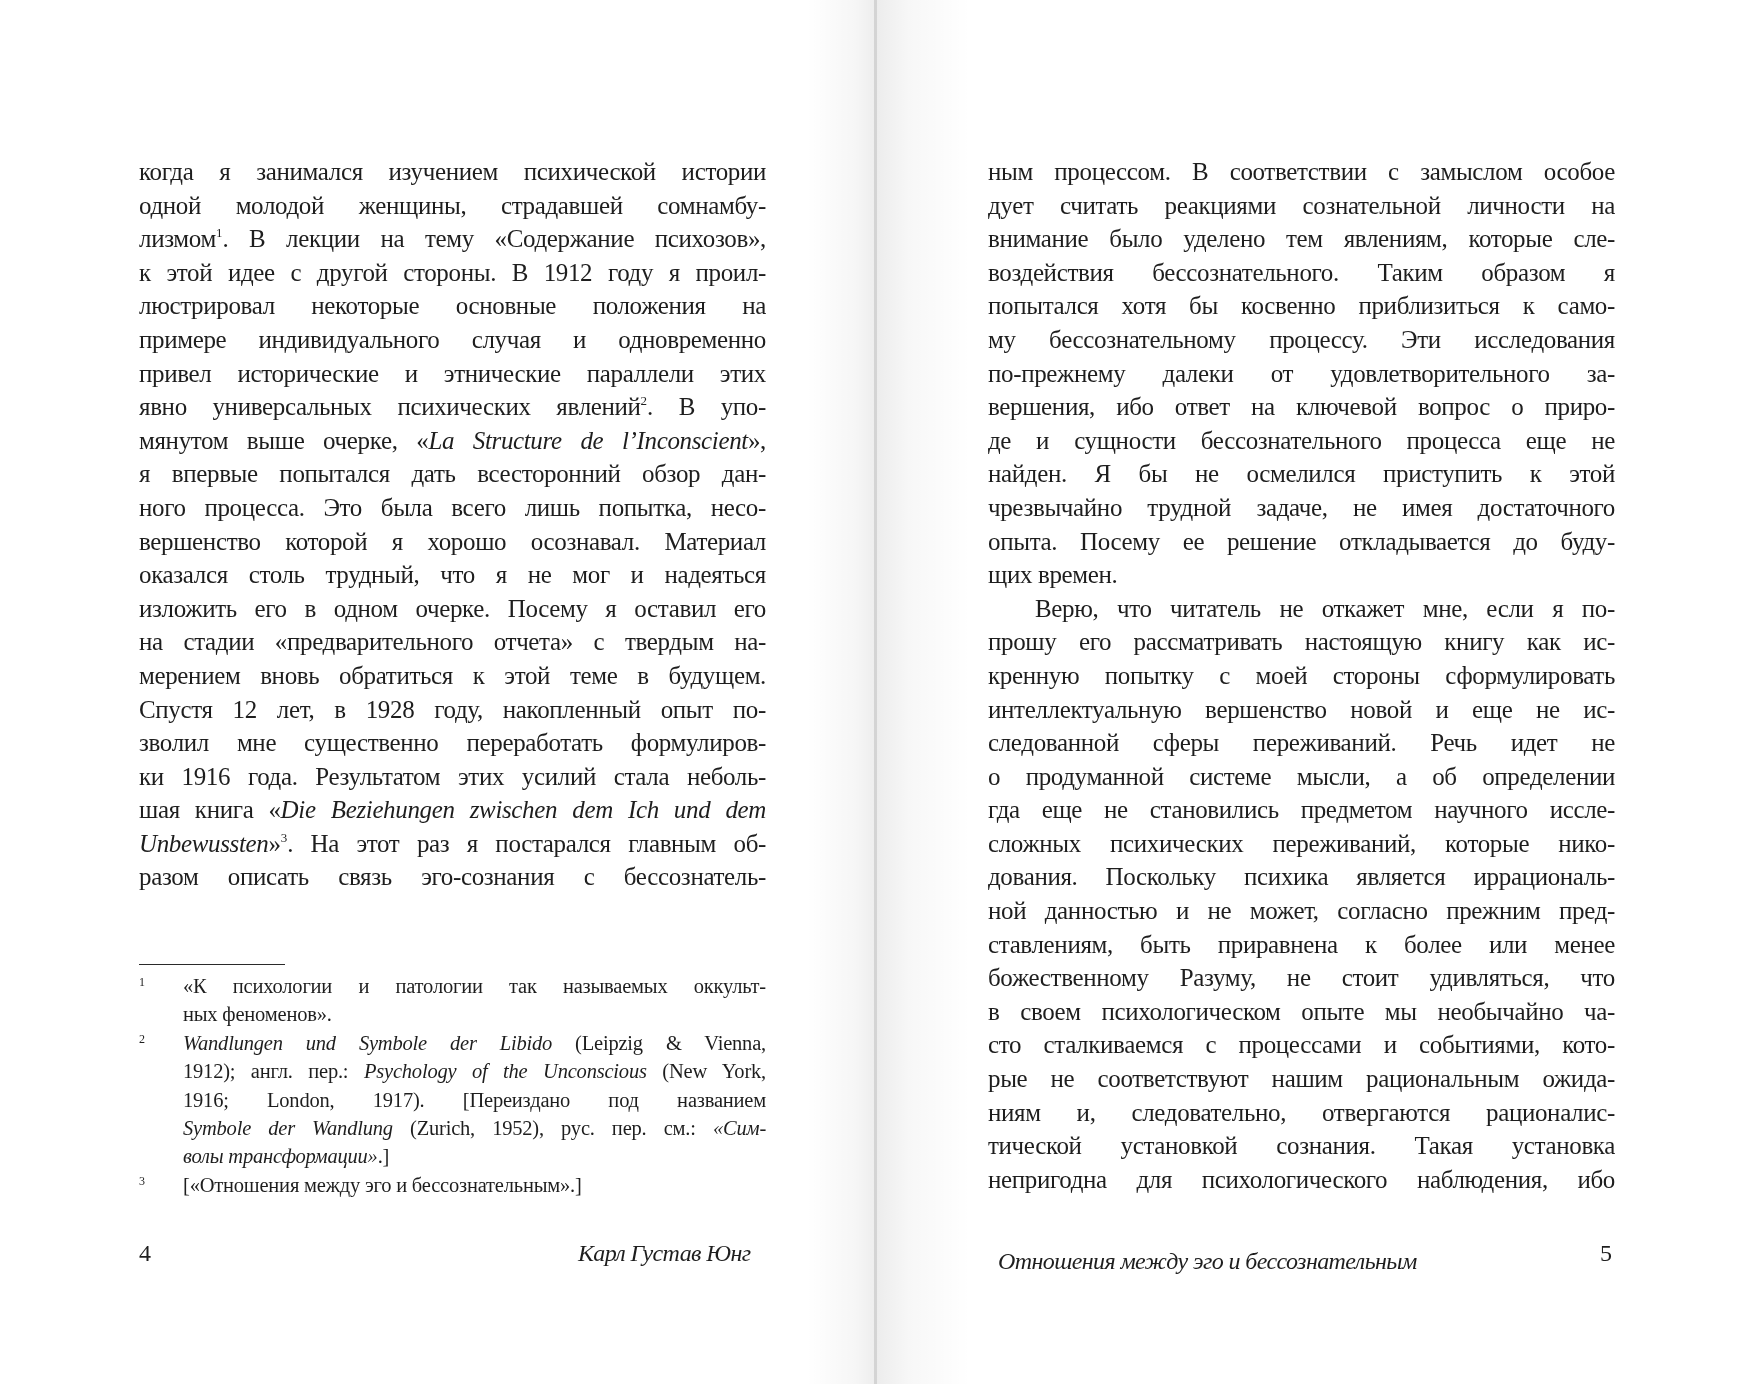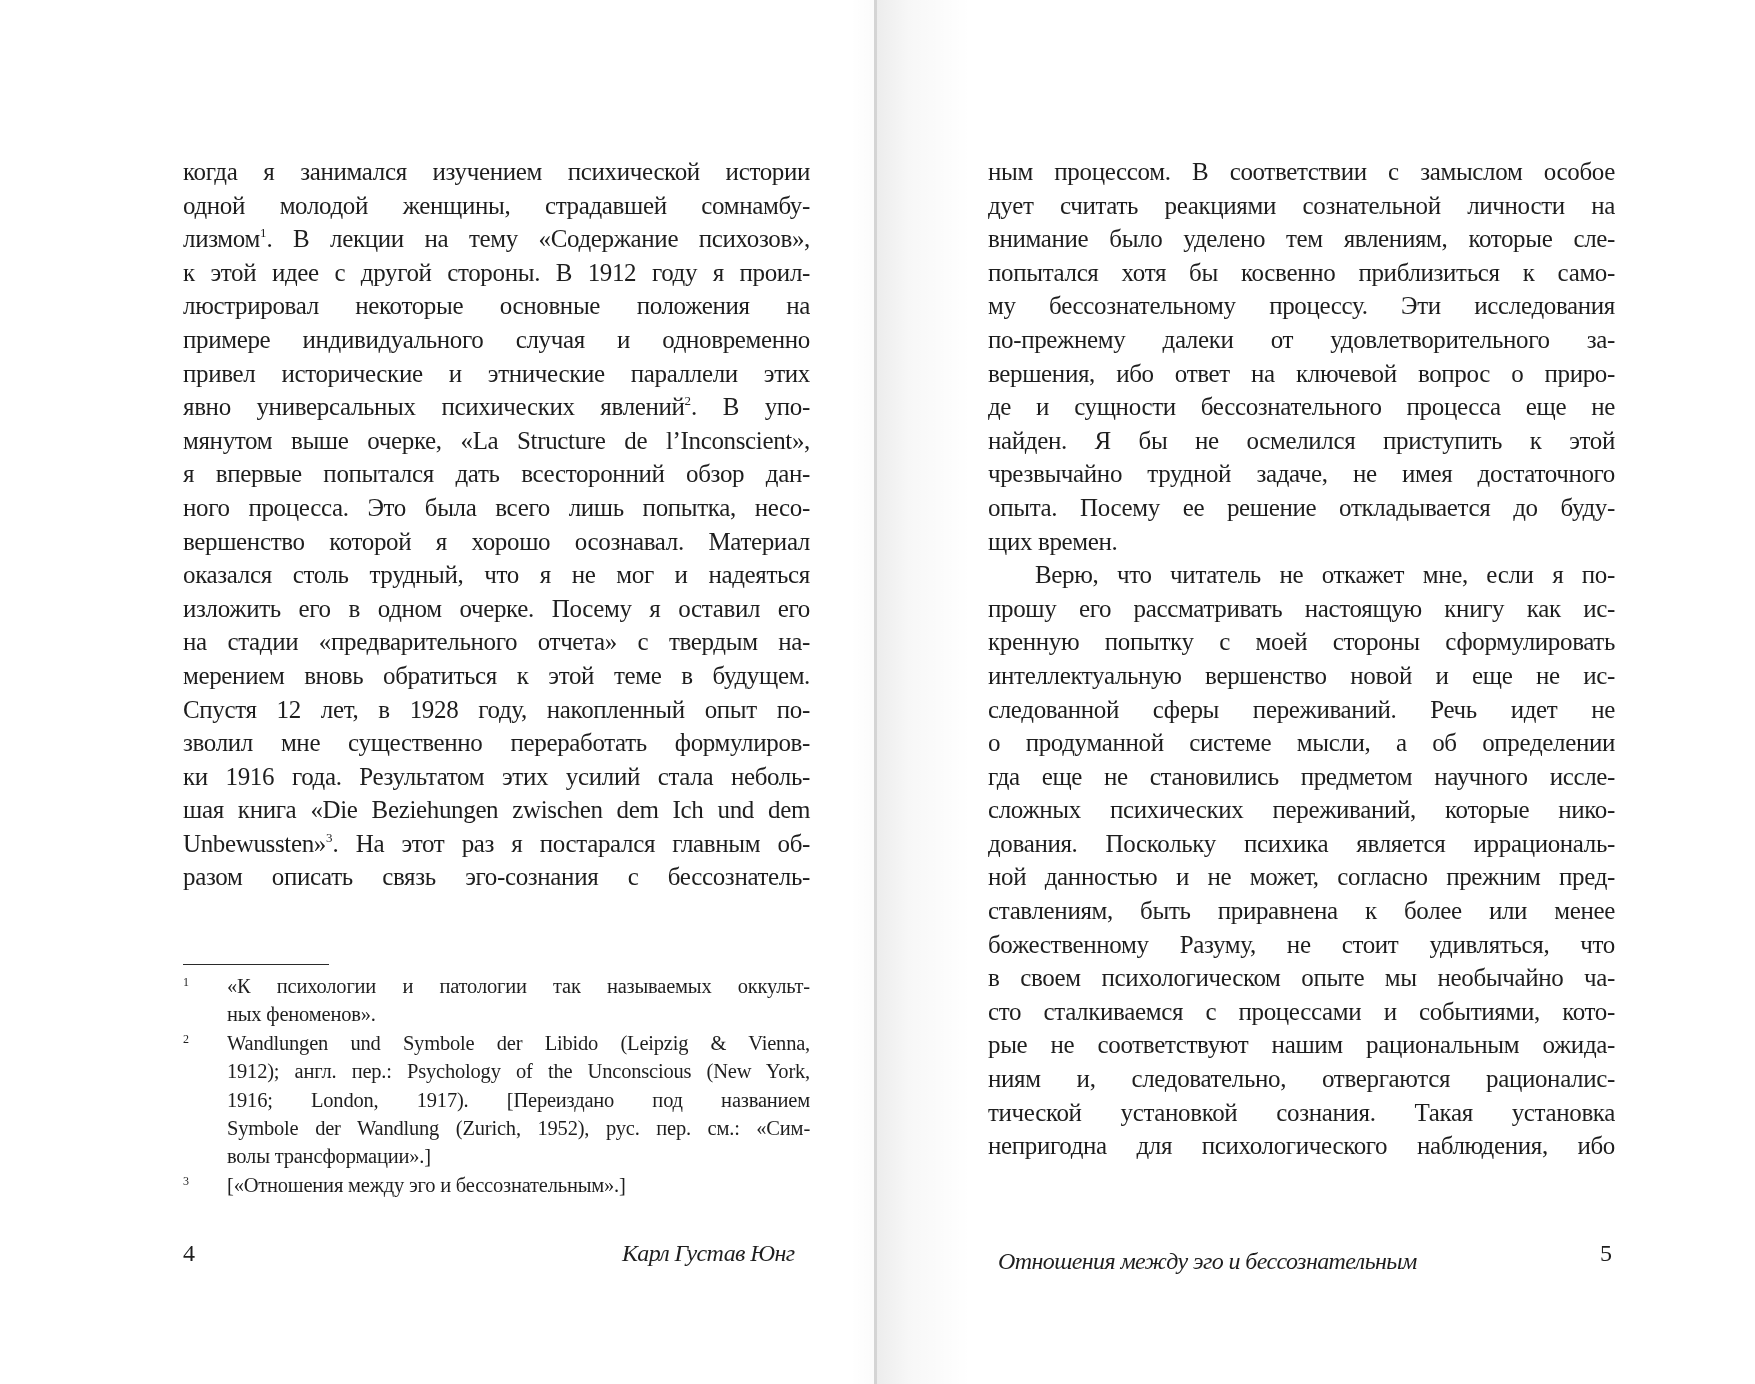--- a/index.html
+++ b/index.html
@@ -19,21 +19,21 @@
       position: absolute;
       left: 0; top: 0;
       width: 1755px; height: 1384px;
     }
     .page {
       position: absolute;
       top: 0;
       height: 1384px;
       background: #ffffff;
     }
-    .page-left { left: 0; width: 876px; margin-left: 44px; }
+    .page-left { left: 0; width: 876px; }
     .page-right { left: 876px; width: 879px; }
 
     
     .gutter-shade-left {
       position: absolute;
       top: 0; right: 0;
       width: 70px; height: 1384px;
       background: linear-gradient(to right, rgba(0,0,0,0) 0%, rgba(0,0,0,0.035) 70%, rgba(0,0,0,0.07) 100%);
     }
     .spine-line {
@@ -65,21 +65,21 @@
     .line {
       display: block;
       height: 33.6px;
       white-space: nowrap;
       text-align: justify;
       text-align-last: justify;
       overflow: visible;
     }
     .line.last { text-align-last: left; }
     .line.indent { padding-left: 47px; }
-    .it { }
+    .it { font-style: italic; }
     sup.fn {
       font-size: 13px;
       vertical-align: 10px;
       line-height: 0;
       letter-spacing: 0;
     }
 
     .footnote-rule {
       position: absolute;
       left: 139px;
@@ -186,20 +186,21 @@
     <div class="running-foot running-title">Карл Густав Юнг</div>
   </div>
 
   <div class="page page-right">
     <div class="gutter-shade-right"></div>
 
     <div class="column">
         <span class="line">ным процессом. В соответствии с замыслом особое</span>
         <span class="line">дует считать реакциями сознательной личности на</span>
         <span class="line">внимание было уделено тем явлениям, которые сле-</span>
+        <span class="line">воздействия бессознательного. Таким образом я</span>
         <span class="line">попытался хотя бы косвенно приблизиться к само-</span>
         <span class="line">му бессознательному процессу. Эти исследования</span>
         <span class="line">по-прежнему далеки от удовлетворительного за-</span>
         <span class="line">вершения, ибо ответ на ключевой вопрос о приро-</span>
         <span class="line">де и сущности бессознательного процесса еще не</span>
         <span class="line">найден. Я бы не осмелился приступить к этой</span>
         <span class="line">чрезвычайно трудной задаче, не имея достаточного</span>
         <span class="line">опыта. Посему ее решение откладывается до буду-</span>
         <span class="line last">щих времен.</span>
         <span class="line indent">Верю, что читатель не откажет мне, если я по-</span>

